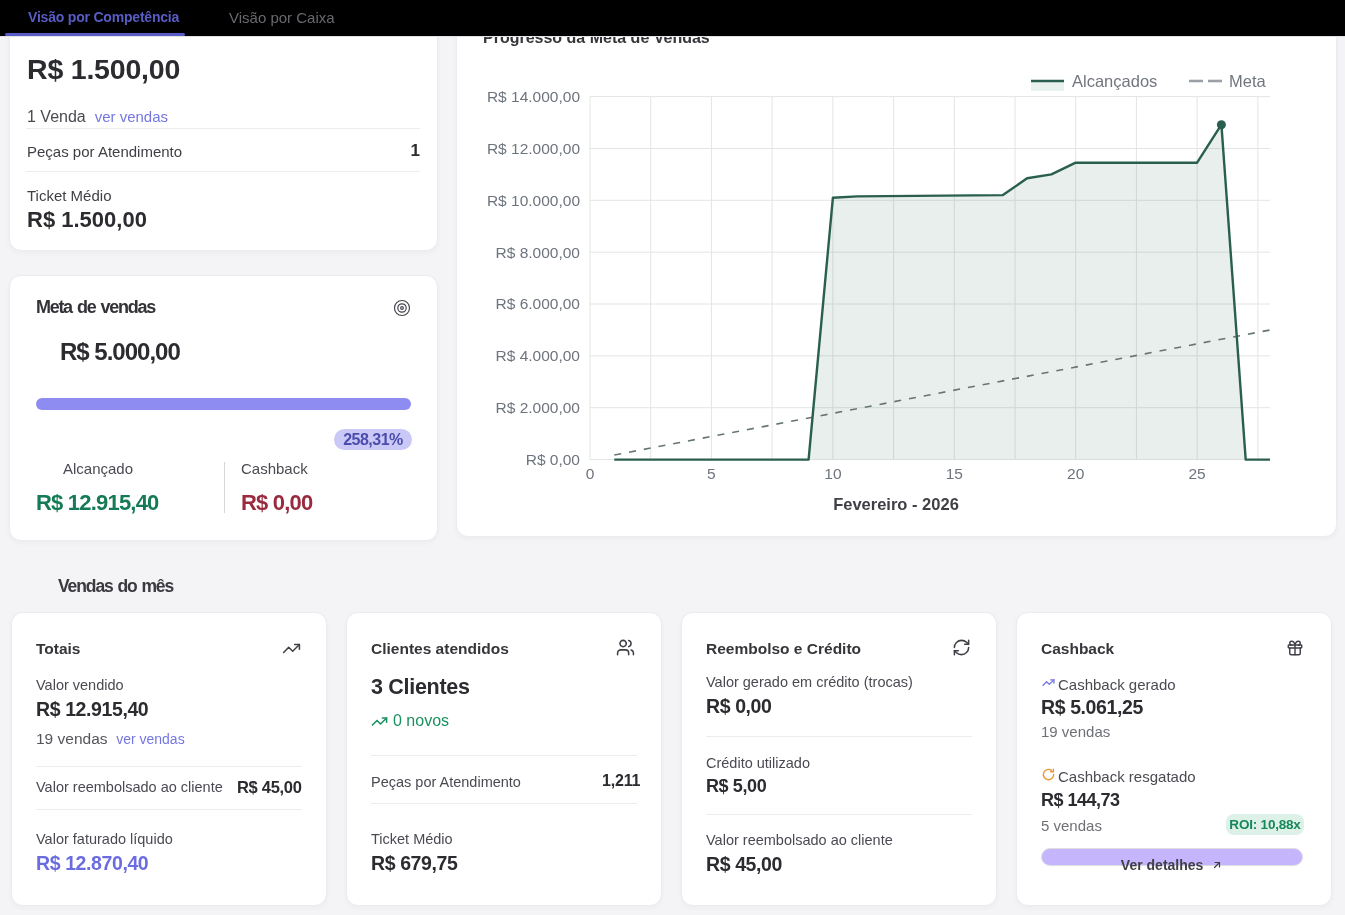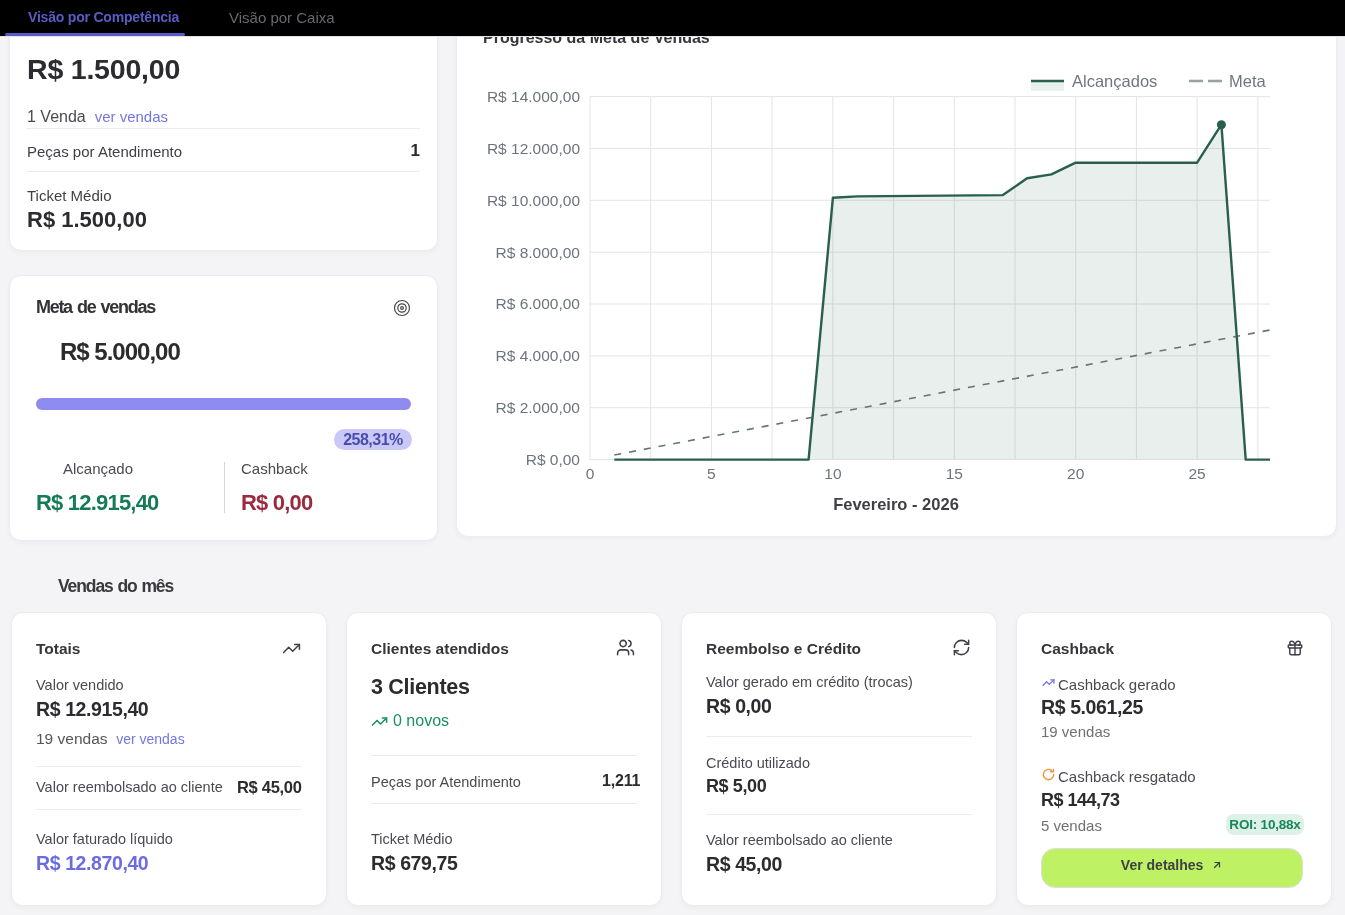--- a/index.html
+++ b/index.html
@@ -189,21 +189,21 @@
 <div class="abs" style="left:1041px; top:723px; font-size:15px; color:#6f7077;">19 vendas</div>
 <svg class="abs" style="left:1042px; top:768px;" width="13" height="13" viewBox="0 0 24 24" fill="none" stroke="#e8973c" stroke-width="2.6" stroke-linecap="round">
   <path d="M21.5 12a9.5 9.5 0 1 1-4-7.7"></path>
     <path d="M21 2v5h-5"></path>
 </svg>
 <div class="abs lbl" style="left:1058px; top:768px; font-size:15px;">Cashback resgatado</div>
 <div class="abs big" style="left:1041px; top:790px; font-size:18px; letter-spacing:-.5px;">R$ 144,73</div>
 <div class="abs" style="left:1041px; top:817px; font-size:15px; color:#6f7077;">5 vendas</div>
 <div class="abs" style="left:1226px; top:814px; width:78px; height:21px; background:#def1e8; border-radius:8px;
      color:#16865c; font-size:13.5px; letter-spacing:-.2px; font-weight:700; text-align:center; line-height:21px; white-space:nowrap;">ROI: 10,88x</div>
-<div class="abs" style="left:1041px; top:848px; width:262px; height:40px; background:#bef264; border:1px solid #dedee2;
+<div class="abs" style="left:1041px; top:848px; width:262px; height:18px; background:#c4b5fd; border:1px solid #dedee2;
      border-radius:14px; text-align:center; line-height:32px; font-size:14px; font-weight:700; color:#3f3f46; white-space:nowrap;">Ver detalhes&nbsp;&nbsp;<svg width="12" height="12" viewBox="0 0 24 24" fill="none" stroke="#3f3f46" stroke-width="2.4" stroke-linecap="round" stroke-linejoin="round" style="vertical-align:-1px;">
       <path d="M7 17 17 7"></path>
       <path d="M8 7h9v9"></path>
     </svg></div>
 
 <div id="tabbar">
   <span id="tab1">Visão por Competência</span>
   <div id="tabline"></div>
   <span id="tab2">Visão por Caixa</span>
 </div>

